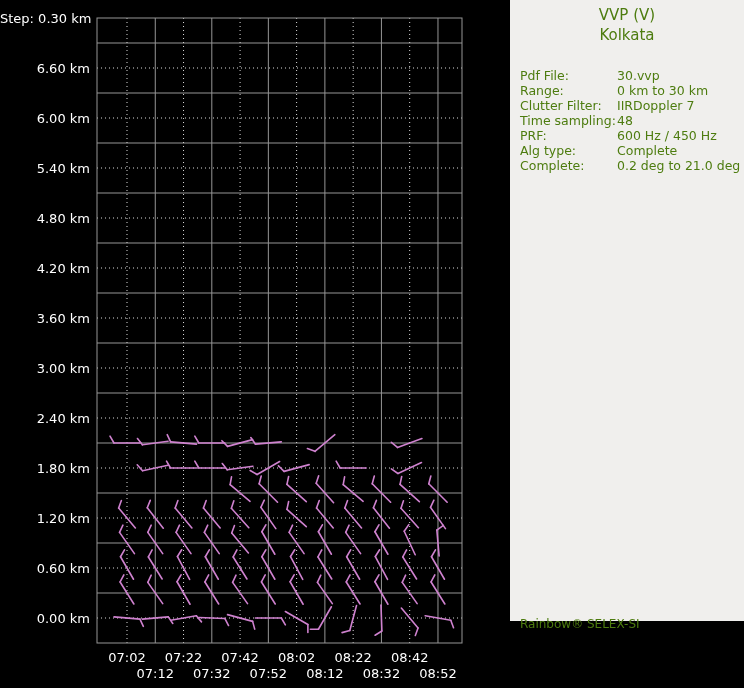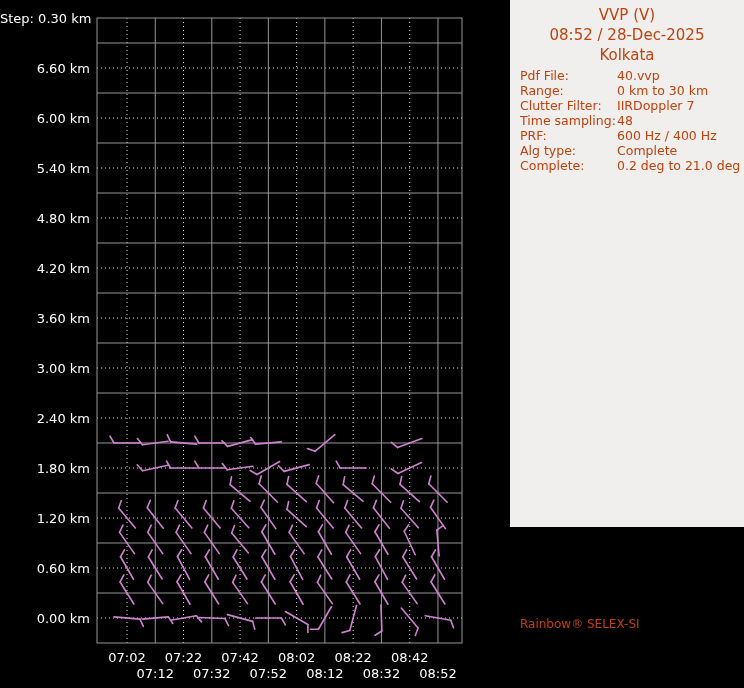--- a/index.html
+++ b/index.html
@@ -11,22 +11,22 @@
     position:absolute;left:0;top:11px;width:90px;text-align:left;
     font-size:13px;color:#fff;white-space:nowrap;
   }
   #chart-title{
     position:absolute;left:97px;top:1px;width:365px;text-align:center;
     font-size:12px;color:#fff;
   }
   #chart-svg{position:absolute;left:0;top:0;}
   
   #panel{
-    position:absolute;left:510px;top:0;width:234px;height:527px;
-    background:#f0efed;color:#c2410c;
+    position:absolute;left:510px;top:0;width:234px;height:621px;
+    background:#f0efed;color:#4d7c0f;
   }
   .panel-title-line{width:100%;text-align:center;font-size:15px;line-height:20px;}
   #panel-title-block{position:absolute;left:0;top:5px;width:234px;}
   #fields{position:absolute;left:0;top:68px;width:234px;}
   .field-row{position:relative;height:15px;font-size:12.5px;line-height:15px;white-space:nowrap;}
   .field-label{position:absolute;left:10px;}
   .field-value{position:absolute;left:107px;}
   #panel-footer{
     position:absolute;left:10px;top:617px;font-size:12px;white-space:nowrap;
   }
@@ -435,43 +435,42 @@
       </g>
       <g stroke="#cf82cf" stroke-width="1.6" stroke-linecap="round" fill="none">
         <line x1="450.7725007891587" y1="620.2574263096701" x2="425.16749921084124" y2="615.7425736903299"></line>
         <line x1="450.7725007891587" y1="620.2574263096701" x2="453.50866193576405" y2="627.7749672759574"></line>
       </g>
     </svg>
 
   <div id="panel">
     <div id="panel-title-block">
       <div class="panel-title-line">VVP (V)</div>
-      <div class="panel-title-line">08:52 / 28-Dec-2025</div>
       <div class="panel-title-line">Kolkata</div>
     </div>
     <div id="fields">
         <div class="field-row">
           <span class="field-label">Pdf File:</span>
-          <span class="field-value">40.vvp</span>
+          <span class="field-value">30.vvp</span>
         </div>
         <div class="field-row">
           <span class="field-label">Range:</span>
           <span class="field-value">0 km to 30 km</span>
         </div>
         <div class="field-row">
           <span class="field-label">Clutter Filter:</span>
           <span class="field-value">IIRDoppler 7</span>
         </div>
         <div class="field-row">
           <span class="field-label">Time sampling:</span>
           <span class="field-value">48</span>
         </div>
         <div class="field-row">
           <span class="field-label">PRF:</span>
-          <span class="field-value">600 Hz / 400 Hz</span>
+          <span class="field-value">600 Hz / 450 Hz</span>
         </div>
         <div class="field-row">
           <span class="field-label">Alg type:</span>
           <span class="field-value">Complete</span>
         </div>
         <div class="field-row">
           <span class="field-label">Complete:</span>
           <span class="field-value">0.2 deg to 21.0 deg</span>
         </div>
       </div>

